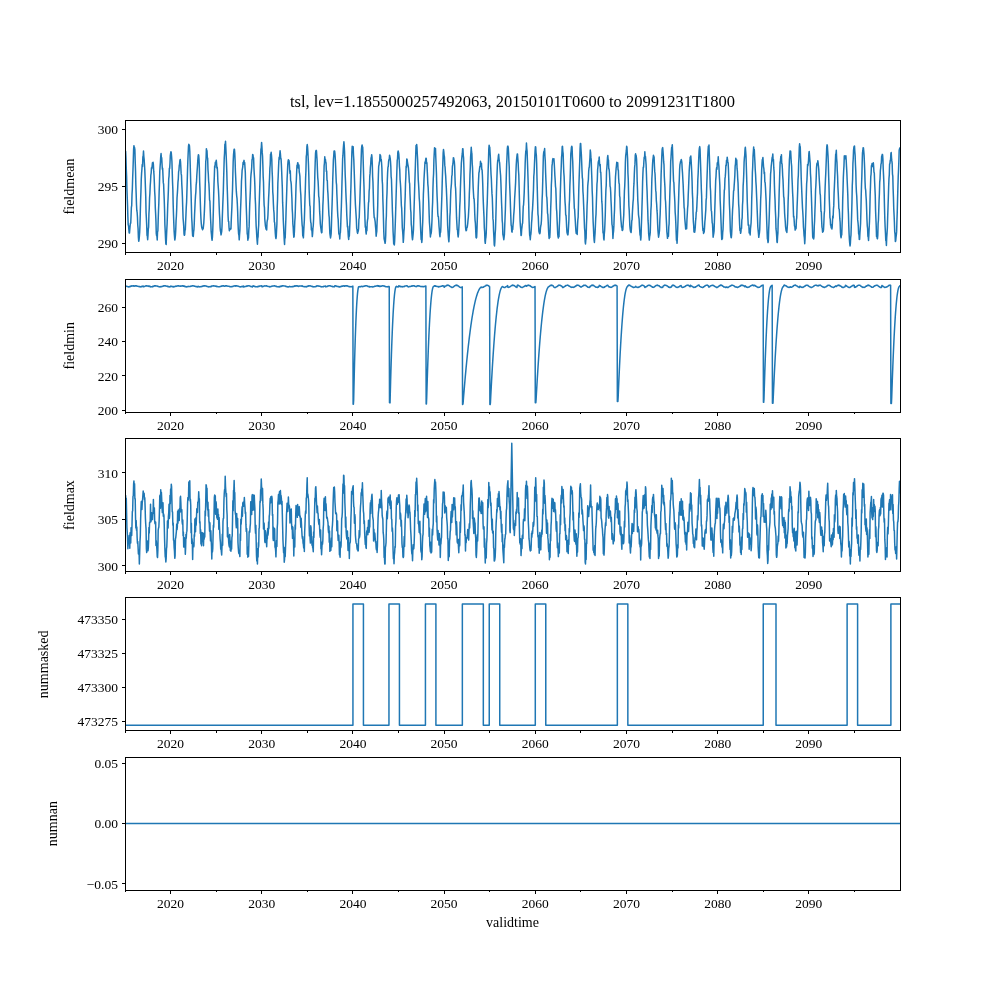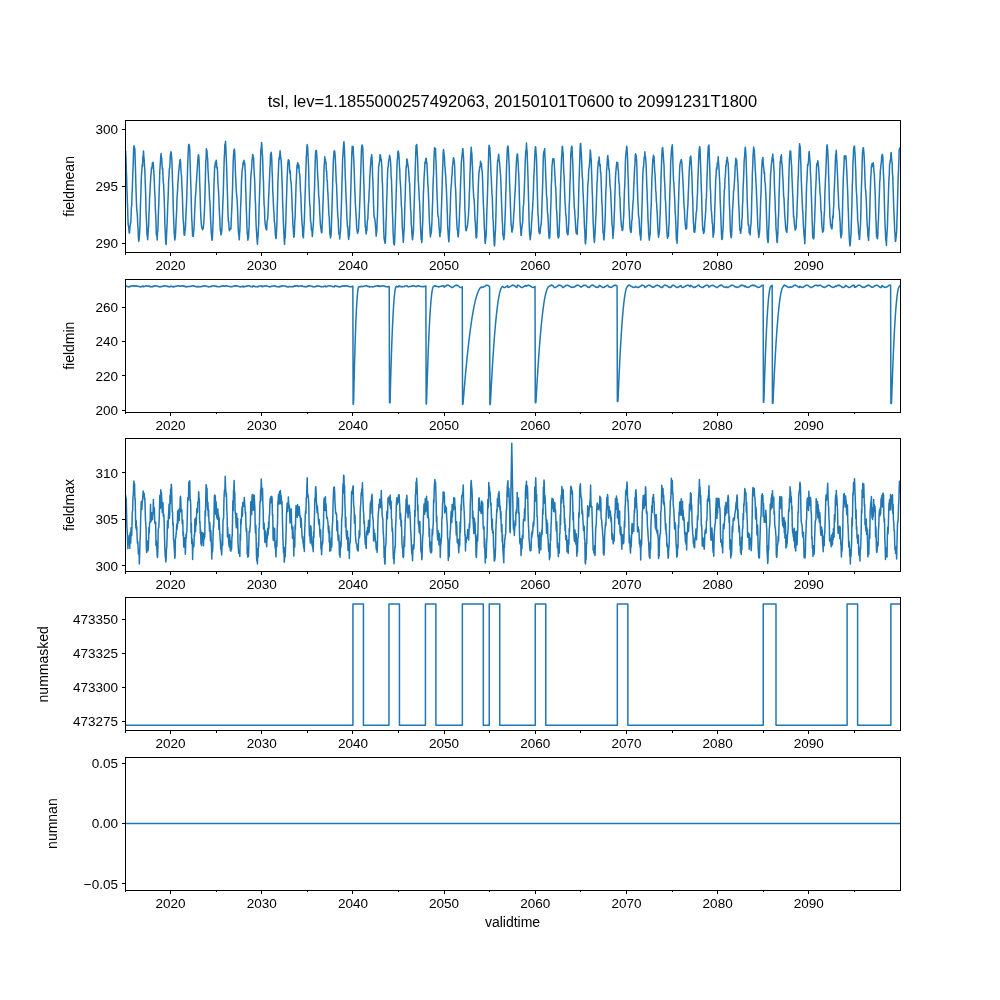--- a/index.html
+++ b/index.html
@@ -1,17 +1,17 @@
 <!DOCTYPE html>
 <html><head>
 <meta charset="utf-8">
 <style>
   html,body{margin:0;padding:0;background:#ffffff;}
   .figure{position:relative;width:1000px;height:1000px;background:#ffffff;overflow:hidden;
-          font-family:Liberation Sans, sans-serif;}
+          font-family:Liberation Serif, serif;}
   svg{position:absolute;left:0;top:0;}
   .fig-title{font-size:16.5px;fill:#000000;}
   .ax-label{font-size:14px;fill:#000000;}
   .tick-label{font-size:13.5px;fill:#000000;}
 </style>
 </head>
 <body>
 
 <div class="figure">
   <svg id="chart-svg" width="1000" height="1000" viewBox="0 0 1000 1000" xmlns="http://www.w3.org/2000/svg">

